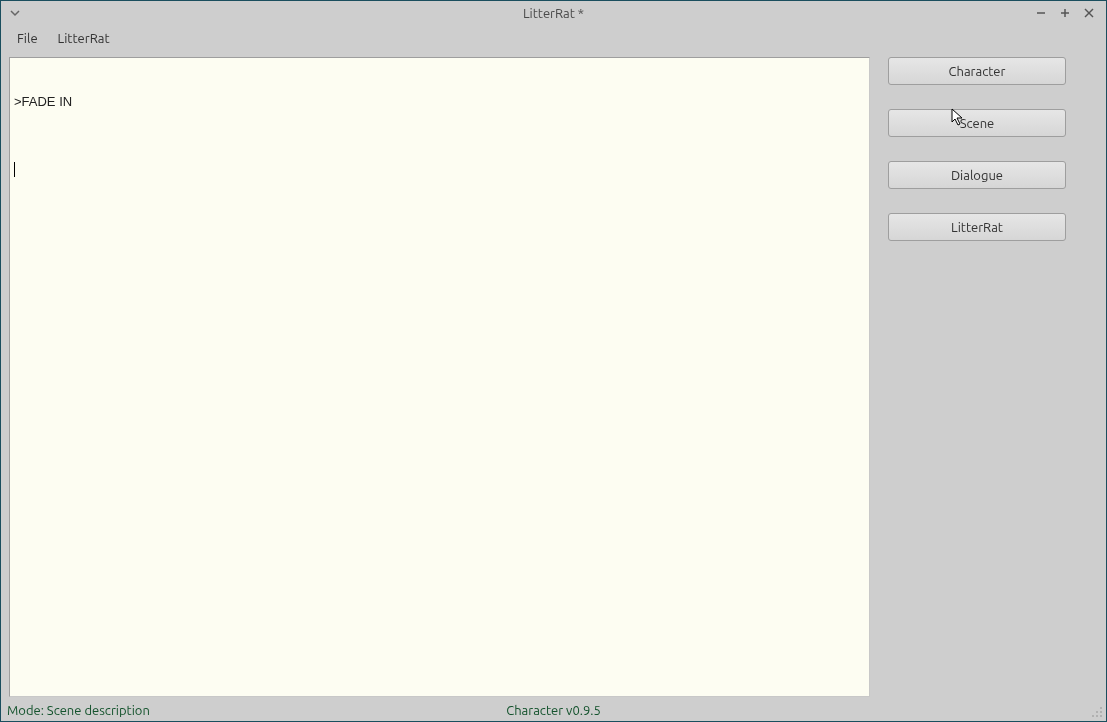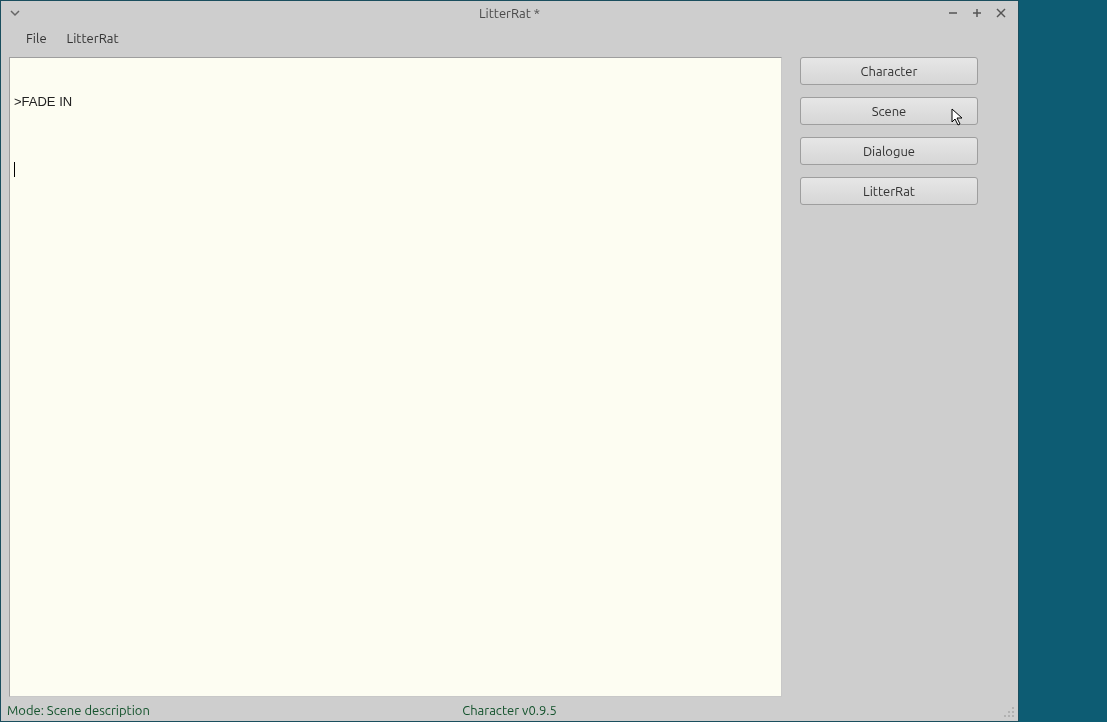--- a/index.html
+++ b/index.html
@@ -1,20 +1,20 @@
 <!DOCTYPE html>
 <html><head>
 <meta charset="utf-8">
 <style>
   * { box-sizing: border-box; }
   html, body { margin: 0; padding: 0; width: 1107px; height: 722px; font-family: "Segoe UI", "Ubuntu", "Cantarell", sans-serif; font-size: 13px; overflow: hidden; }
   body { background: #0d5c73; }
 
   .window {
-    position: absolute; top: 0; left: 0; width: 1019px; height: 722px;
+    position: absolute; top: 0; left: 0; width: 1107px; height: 722px;
     background: #cecece;
     border: 1px solid #1a4e5e;
     display: flex; flex-direction: column;
   }
 
   
   .titlebar {
     height: 23px; background: #cecece; display: flex; align-items: center;
     border-bottom: 0px solid #bcbcbc;
     position: relative;
@@ -31,21 +31,21 @@
   }
   .tb-btn {
     width: 18px; height: 18px; display: flex; justify-content: center; align-items: center;
     color: #555; cursor: pointer;
   }
   .tb-btn svg { width: 12px; height: 12px; }
 
   
   .menubar {
     height: 27px; background: #cecece; display: flex; align-items: center;
-    padding: 0 15px; gap: 0;
+    padding: 0 6px; gap: 0;
     border-bottom: 0px solid #bcbcbc;
   }
   .menu-item {
     padding: 4px 10px; color: #333; cursor: pointer; font-size: 13px;
   }
 
   
   .main {
     flex: 1; display: flex; padding: 6px 8px 2px 8px; gap: 18px;
     background: #cecece;
@@ -66,21 +66,21 @@
     position: relative;
   }
   .editor .line1 { display: block; }
   .editor .cursor-line { display: block; margin-top: 18px; height: 16px; position: relative; }
   .editor .caret {
     position: absolute; left: 0; top: 0;
     width: 1px; height: 15px; background: #000;
   }
 
   .side-panel {
-    width: 210px; display: flex; flex-direction: column; gap: 12px; padding-top: 0px; padding-right: 32px;
+    width: 210px; display: flex; flex-direction: column; gap: 24px; padding-top: 0px; padding-right: 32px;
   }
   .side-btn {
     height: 28px;
     background: linear-gradient(#e6e6e6, #d6d6d6);
     border: 1px solid #9e9e9e;
     border-radius: 3px;
     color: #333; font-size: 13px;
     display: flex; justify-content: center; align-items: center;
     cursor: pointer;
   }

